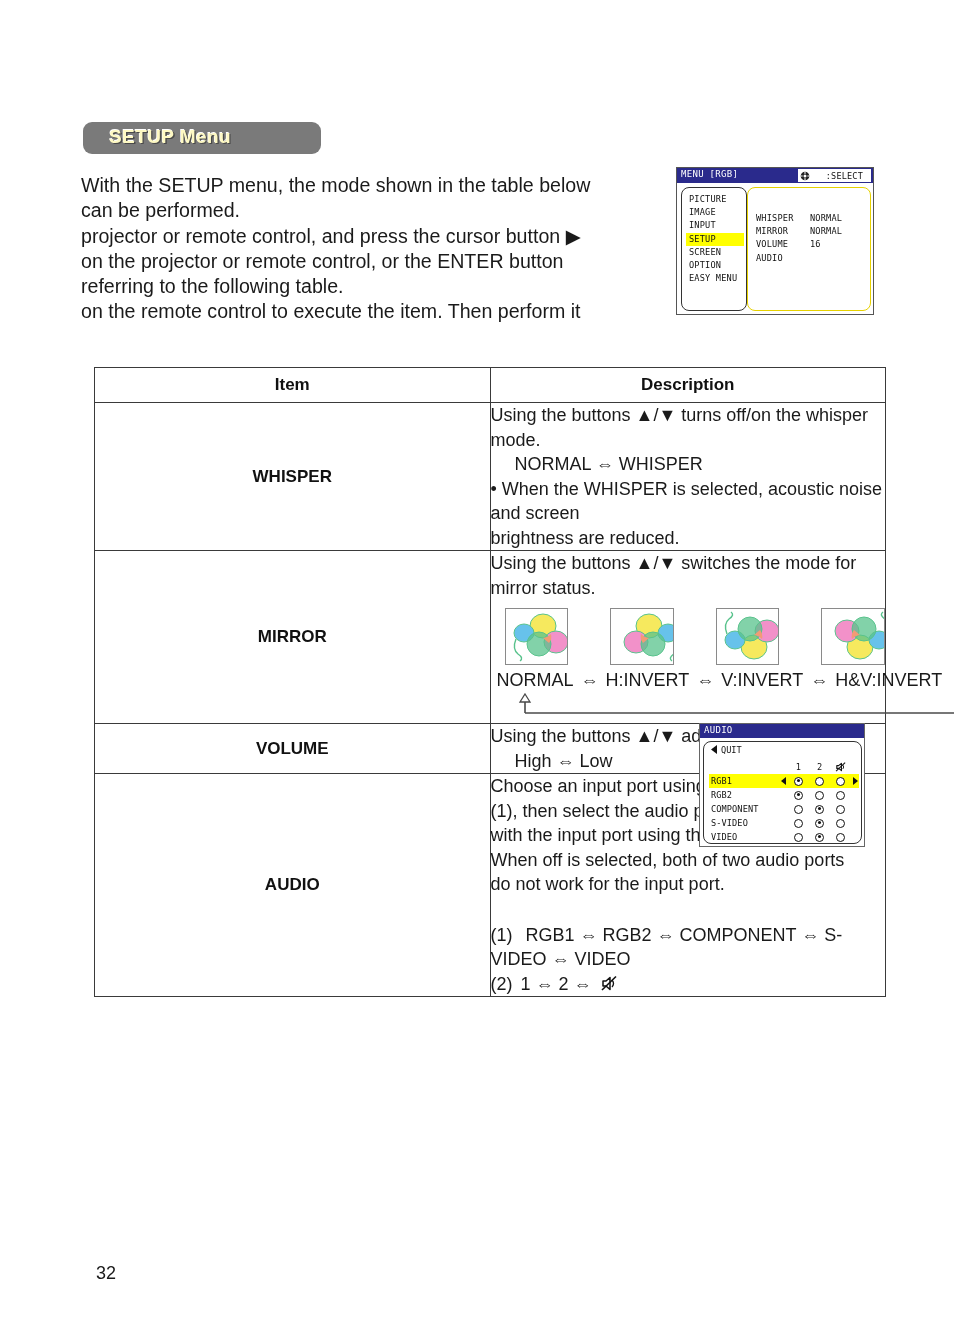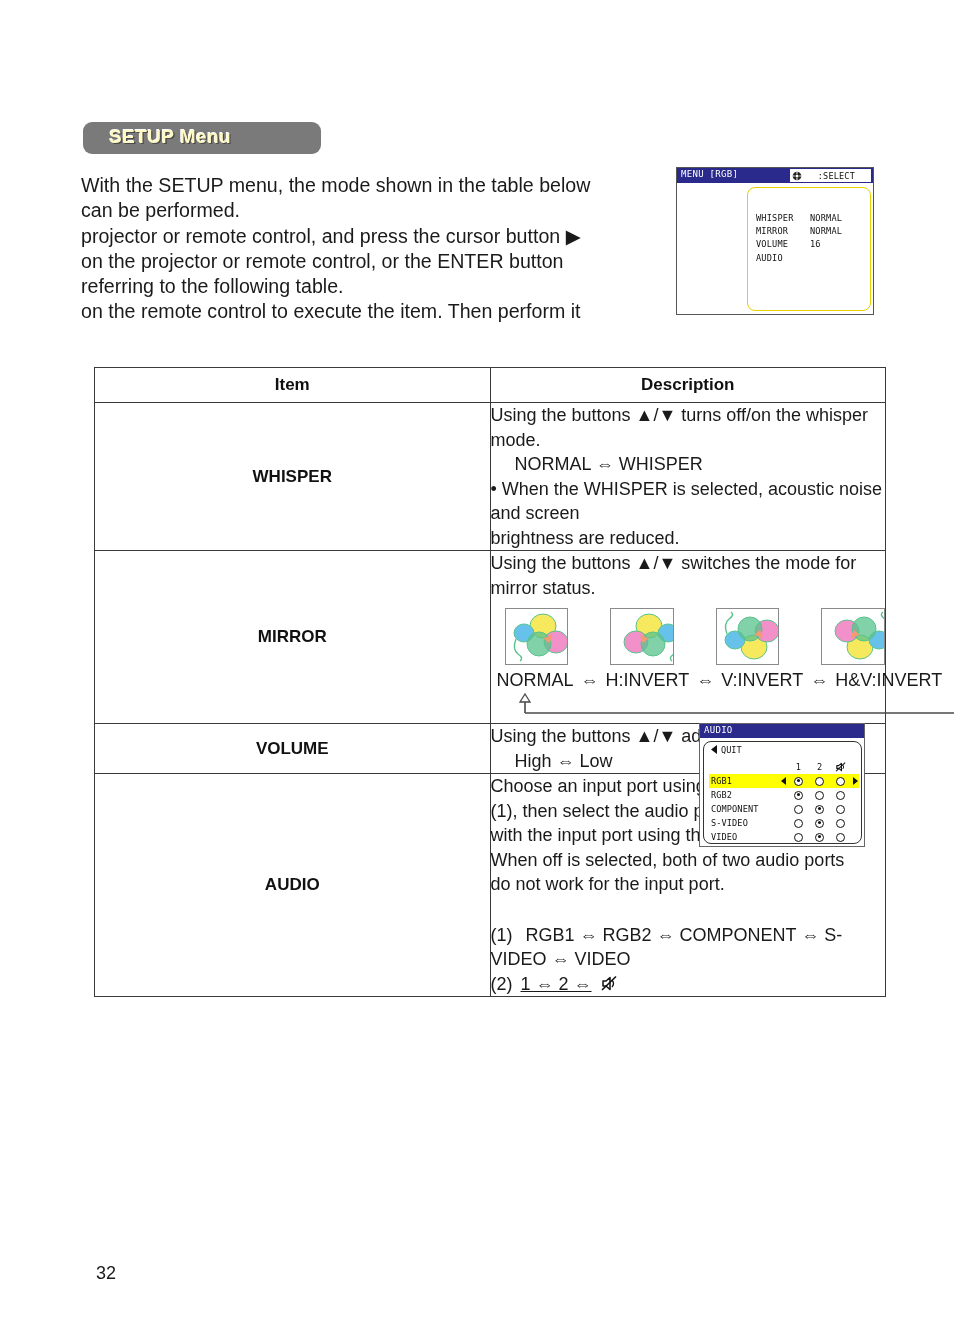--- a/index.html
+++ b/index.html
@@ -54,21 +54,21 @@
     position:absolute;left:0;top:0;right:0;height:15px;
     background:#2a2a8c;
   }
   .osd-titlebar .ttl{
     position:absolute;left:4px;top:1px;
     font-family:"DejaVu Sans Mono", monospace;
     font-size:9px;color:#ffffff;letter-spacing:.3px;
   }
   .osd-select{
     position:absolute;right:2px;top:1px;height:13px;
-    background:#ffffff;padding:0 16px 0 2px;
+    background:#ffffff;padding:0 8px 0 2px;
     display:flex;align-items:center;gap:16px;
   }
   .osd-select .txt{
     font-family:"DejaVu Sans Mono", monospace;
     font-size:8.5px;color:#111;letter-spacing:.2px;
   }
   .navglyph{display:block;}
 
   .osd-left{
     position:absolute;left:4px;top:19px;width:66px;height:124px;
@@ -208,20 +208,31 @@
           <circle cx="5" cy="5" r="1.5" fill="#fff"></circle>
           <polygon points="5,0.6 6.1,2.4 3.9,2.4" fill="#fff"></polygon>
           <polygon points="5,9.4 6.1,7.6 3.9,7.6" fill="#fff"></polygon>
           <polygon points="0.6,5 2.4,3.9 2.4,6.1" fill="#fff"></polygon>
           <polygon points="9.4,5 7.6,3.9 7.6,6.1" fill="#fff"></polygon>
         </svg>
         <span class="txt">:SELECT</span>
       </span>
     </div>
 
+    <div class="osd-left">
+      <div class="osd-leftlist">
+        <div class="li">PICTURE</div>
+        <div class="li">IMAGE</div>
+        <div class="li">INPUT</div>
+        <div class="li sel">SETUP</div>
+        <div class="li">SCREEN</div>
+        <div class="li">OPTION</div>
+        <div class="li">EASY MENU</div>
+      </div>
+    </div>
 
     <div class="osd-right">
       <div class="osd-rows">
         <div class="r">
           <span class="k">WHISPER</span>
           <span class="v">NORMAL</span>
         </div>
         <div class="r">
           <span class="k">MIRROR</span>
           <span class="v">NORMAL</span>
@@ -356,21 +367,21 @@
           <div class="dtxt">When off is selected, both of two audio ports</div>
           <div class="dtxt">do not work for the input port.</div>
         </div>
         <div style="height:26px;"></div>
         <div class="dtxt">
           <span>(1)</span>
           <span style="padding-left:8px;">RGB1 ⇔ RGB2 ⇔ COMPONENT ⇔ S-VIDEO ⇔ VIDEO</span>
         </div>
         <div class="dtxt" style="display:flex;align-items:center;">
           <span>(2)</span>
-          <span style="padding-left:8px;text-decoration:underline;">1 ⇔ 2 ⇔</span>
+          <span style="padding-left:8px;">1 ⇔ 2 ⇔</span>
           <svg width="20" height="19" viewBox="0 0 20 19" style="margin-left:7px;">
             <path d="M4 7 L7 7 L11 3.5 L11 15.5 L7 12 L4 12 Z" fill="none" stroke="#111" stroke-width="1.5" stroke-linejoin="round"></path>
             <path d="M13 6 Q16 9.5 13 13" fill="none" stroke="#111" stroke-width="1.3"></path>
             <line x1="3" y1="16" x2="17" y2="2.5" stroke="#111" stroke-width="1.6"></line>
           </svg>
         </div>
       </td>
     </tr>
   </tbody>
     </table>

